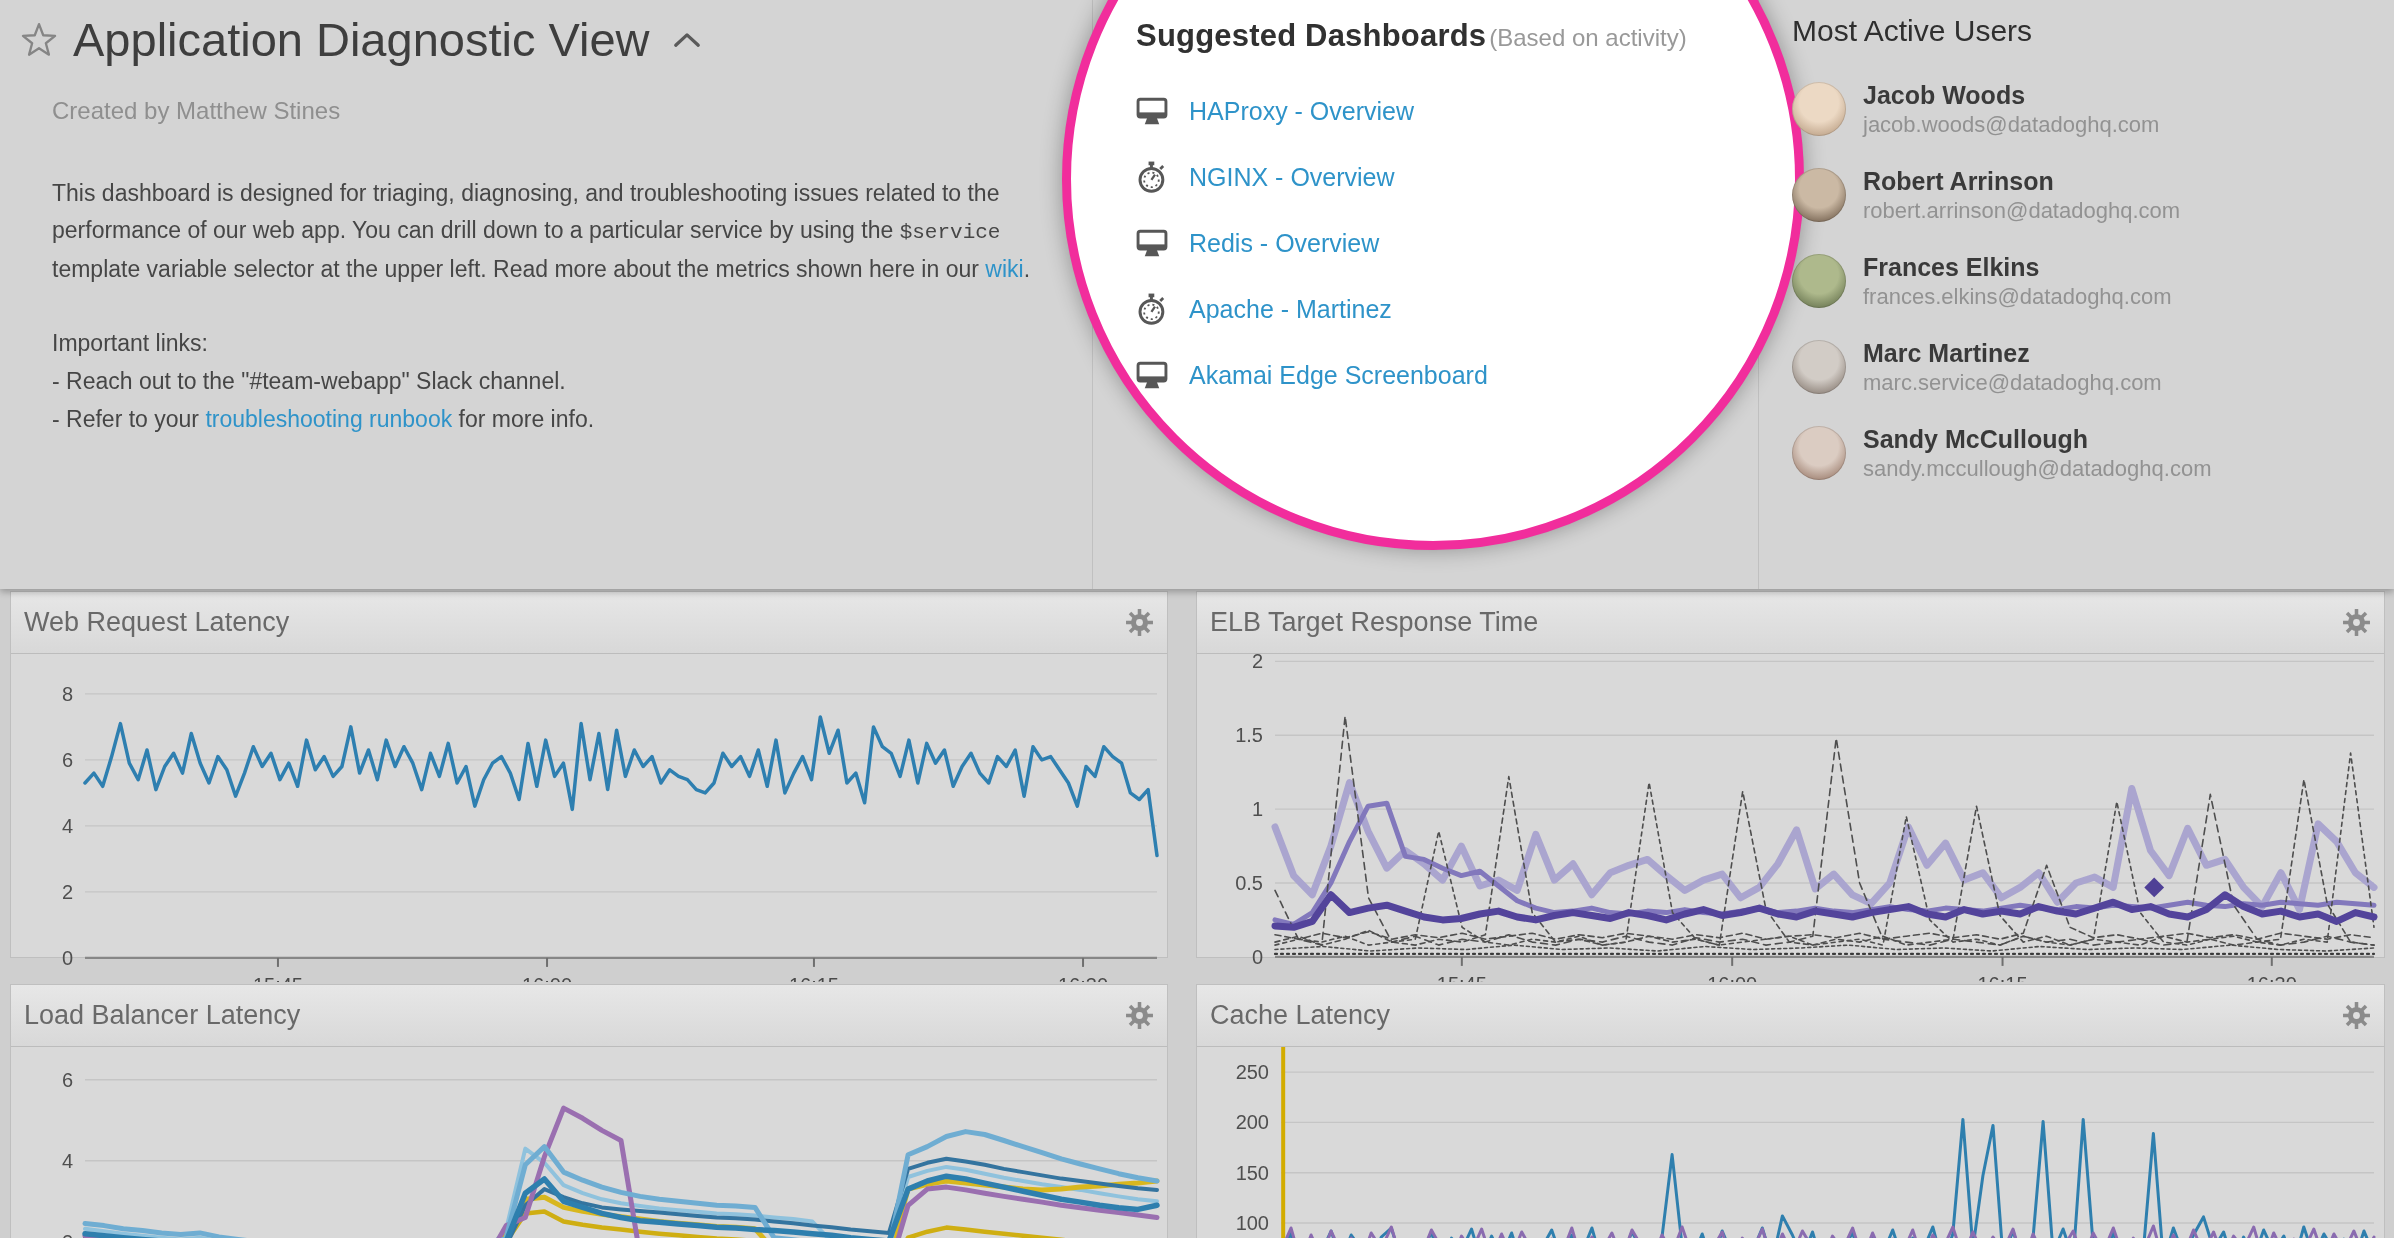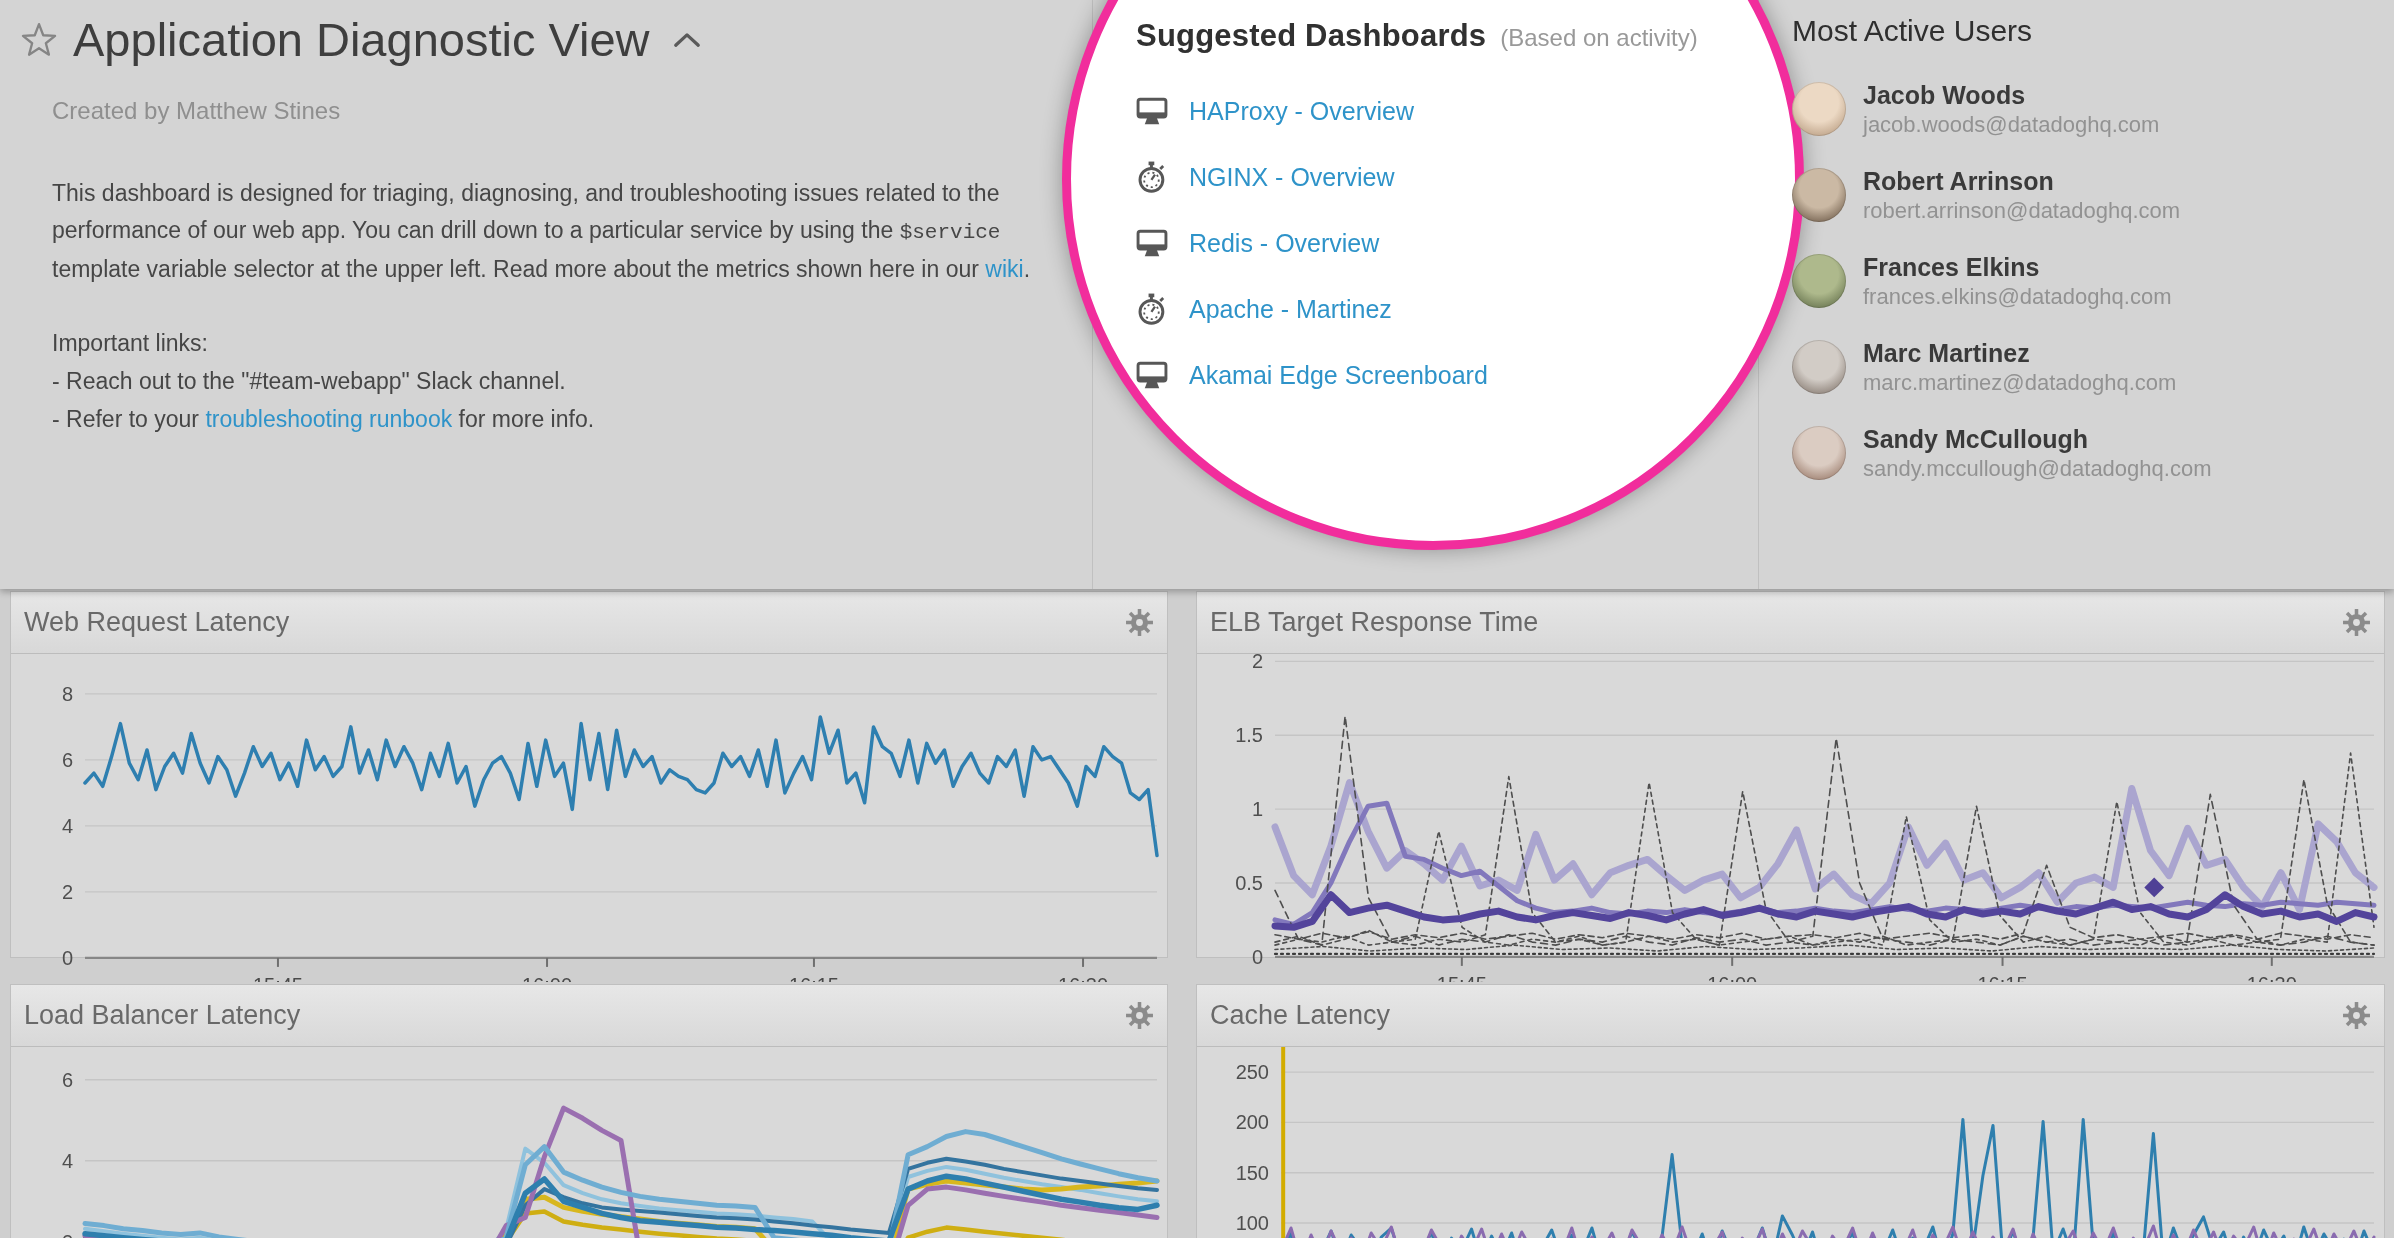--- a/index.html
+++ b/index.html
@@ -23,21 +23,21 @@
   .chev{margin-left:22px;margin-top:6px}
   .created{margin-top:30px;margin-left:32px;font-size:24px;color:#8f8f8f}
   .desc{margin-top:50px;margin-left:32px;font-size:23px;line-height:37px;width:1010px}
   .desc code{font-family:"Liberation Mono","DejaVu Sans Mono",monospace;font-size:21px}
   a.link{color:#2e93c9;cursor:pointer}
   .imp{margin-top:36px;margin-left:32px;font-size:23px;line-height:38px}
 
   .suggested{position:absolute;left:1136px;top:18px;width:612px;z-index:3}
   .sg-head{display:flex;align-items:baseline}
   .sg-title{font-size:31px;font-weight:700;color:#313131;letter-spacing:.2px}
-  .sg-sub{font-size:24px;color:#999;margin-left:14px}
+  .sg-sub{font-size:24px;color:#999;margin-left:3px}
   .sg-list{margin-top:24px}
   .sg-item{display:flex;align-items:center;height:66px;cursor:pointer}
   .sg-icon{width:36px;display:flex;align-items:center}
   .sg-label{font-size:25px;color:#2e93c9;margin-left:17px}
 
   .users{position:absolute;left:1792px;top:14px;width:600px;z-index:3}
   .us-title{font-size:30px;font-weight:400;color:#2f2f2f}
   .us-list{margin-top:18px}
   .us-item{display:flex;align-items:center;height:86px}
   .avatar{width:54px;height:54px;border-radius:50%;flex:none;box-shadow:inset 0 0 0 1px rgba(0,0,0,.12)}
@@ -179,21 +179,21 @@
         <div class="avatar" style="background: radial-gradient(circle at 50% 38%, rgb(174, 185, 140) 0%, rgb(174, 185, 140) 45%, rgb(77, 90, 56) 100%);"></div>
         <div class="us-text">
           <div class="us-name">Frances Elkins</div>
           <div class="us-email">frances.elkins@datadoghq.com</div>
         </div>
       </div>
       <div class="us-item">
         <div class="avatar" style="background: radial-gradient(circle at 50% 38%, rgb(210, 204, 198) 0%, rgb(210, 204, 198) 45%, rgb(110, 96, 86) 100%);"></div>
         <div class="us-text">
           <div class="us-name">Marc Martinez</div>
-          <div class="us-email">marc.martinez@datadoghq.com</div>
+          <div class="us-email">marc.service@datadoghq.com</div>
         </div>
       </div>
       <div class="us-item">
         <div class="avatar" style="background: radial-gradient(circle at 50% 38%, rgb(219, 204, 194) 0%, rgb(219, 204, 194) 45%, rgb(133, 96, 78) 100%);"></div>
         <div class="us-text">
           <div class="us-name">Sandy McCullough</div>
           <div class="us-email">sandy.mccullough@datadoghq.com</div>
         </div>
       </div>
     </div>

